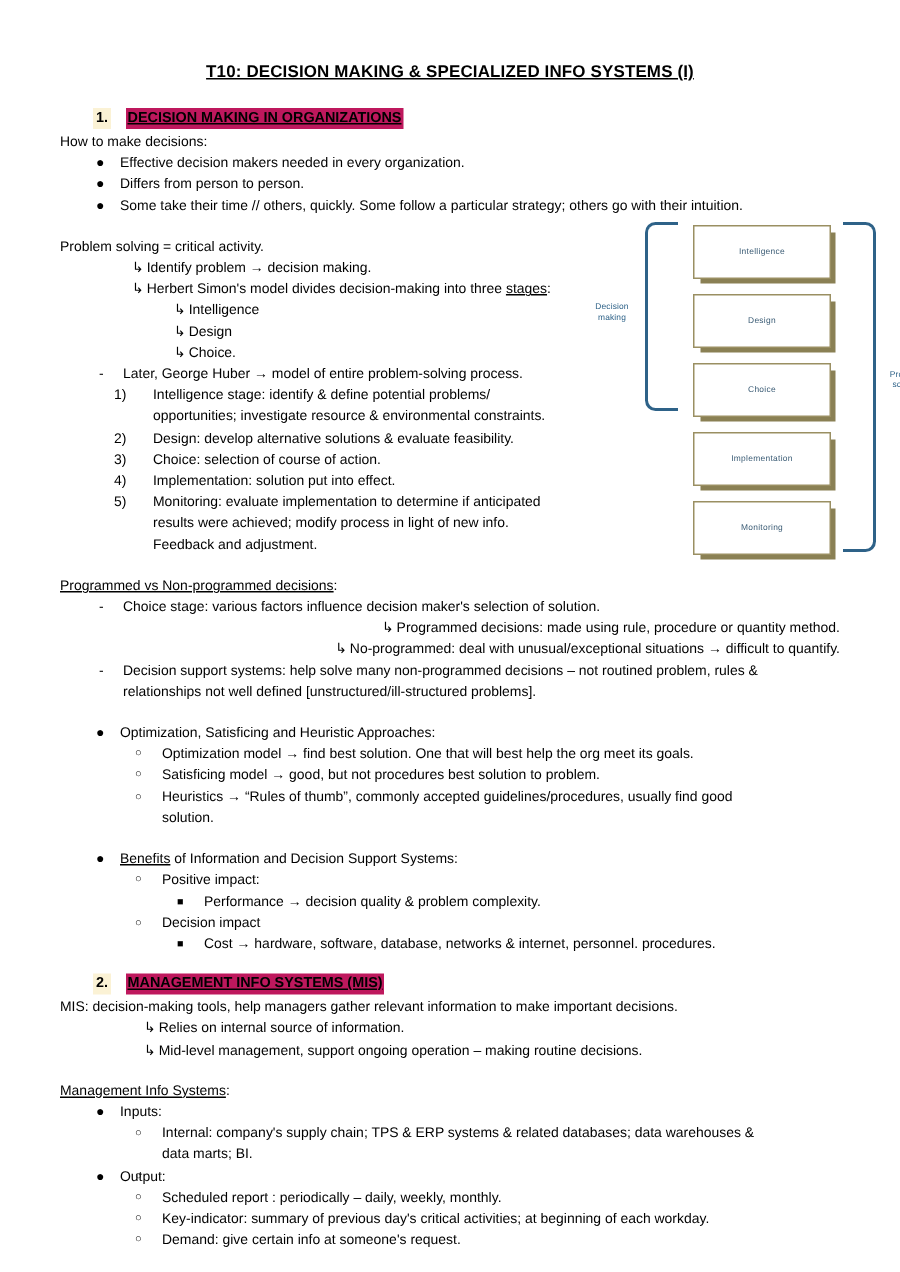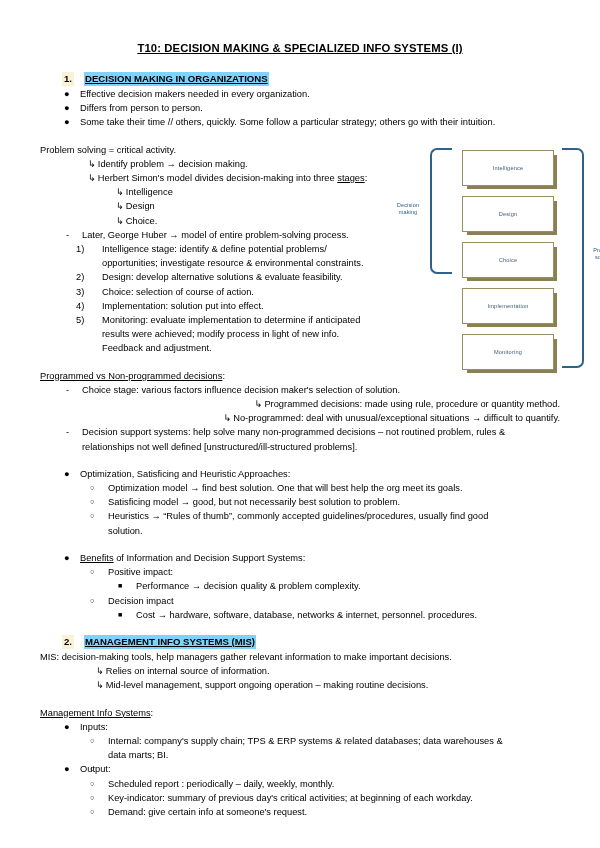--- a/index.html
+++ b/index.html
@@ -41,21 +41,21 @@
   .section-num {
     position: absolute;
     left: 22px;
     top: 0;
     background: #FBF2D5;
     padding: 0 2px;
   }
   .section-label {
     display: inline-block;
     margin-left: 22px;
-    background: #7dd3fc;
+    background: #be185d;
     text-decoration: underline;
     padding: 0 1px;
   }
   p.lead {
     margin: 0;
     font-size: 9.3px;
     line-height: 14.2px;
   }
   .uline {
     text-decoration: underline;
@@ -213,20 +213,21 @@
 
 <div class="page">
 
   <div class="doc-title">T10: DECISION MAKING &amp; SPECIALIZED INFO SYSTEMS (I)</div>
 
   <div class="section-head">
     <span class="section-num">1.</span>
     <span class="section-label">DECISION MAKING IN ORGANIZATIONS</span>
   </div>
 
+  <p class="lead">How to make decisions:</p>
 
   <ul>
     <li class="l1">
       <span class="bul">●</span>
       <span>Effective decision makers needed in every organization.</span>
     </li>
     <li class="l1">
       <span class="bul">●</span>
       <span>Differs from person to person.</span>
     </li>
@@ -318,21 +319,21 @@
     <li class="l1">
       <span class="bul">●</span>
       <span>Optimization, Satisficing and Heuristic Approaches:</span>
     </li>
     <li class="l2">
       <span class="bul">○</span>
       <span>Optimization model → find best solution. One that will best help the org meet its goals.</span>
     </li>
     <li class="l2">
       <span class="bul">○</span>
-      <span>Satisficing model → good, but not necessarily best solution to problem.</span>
+      <span>Satisficing model → good, but not procedures best solution to problem.</span>
     </li>
     <li class="l2">
       <span class="bul">○</span>
       <span>Heuristics → “Rules of thumb”, commonly accepted guidelines/procedures, usually find good</span><br>
       <span>solution.</span>
     </li>
   </ul>
 
   <div class="blank"></div>
 

